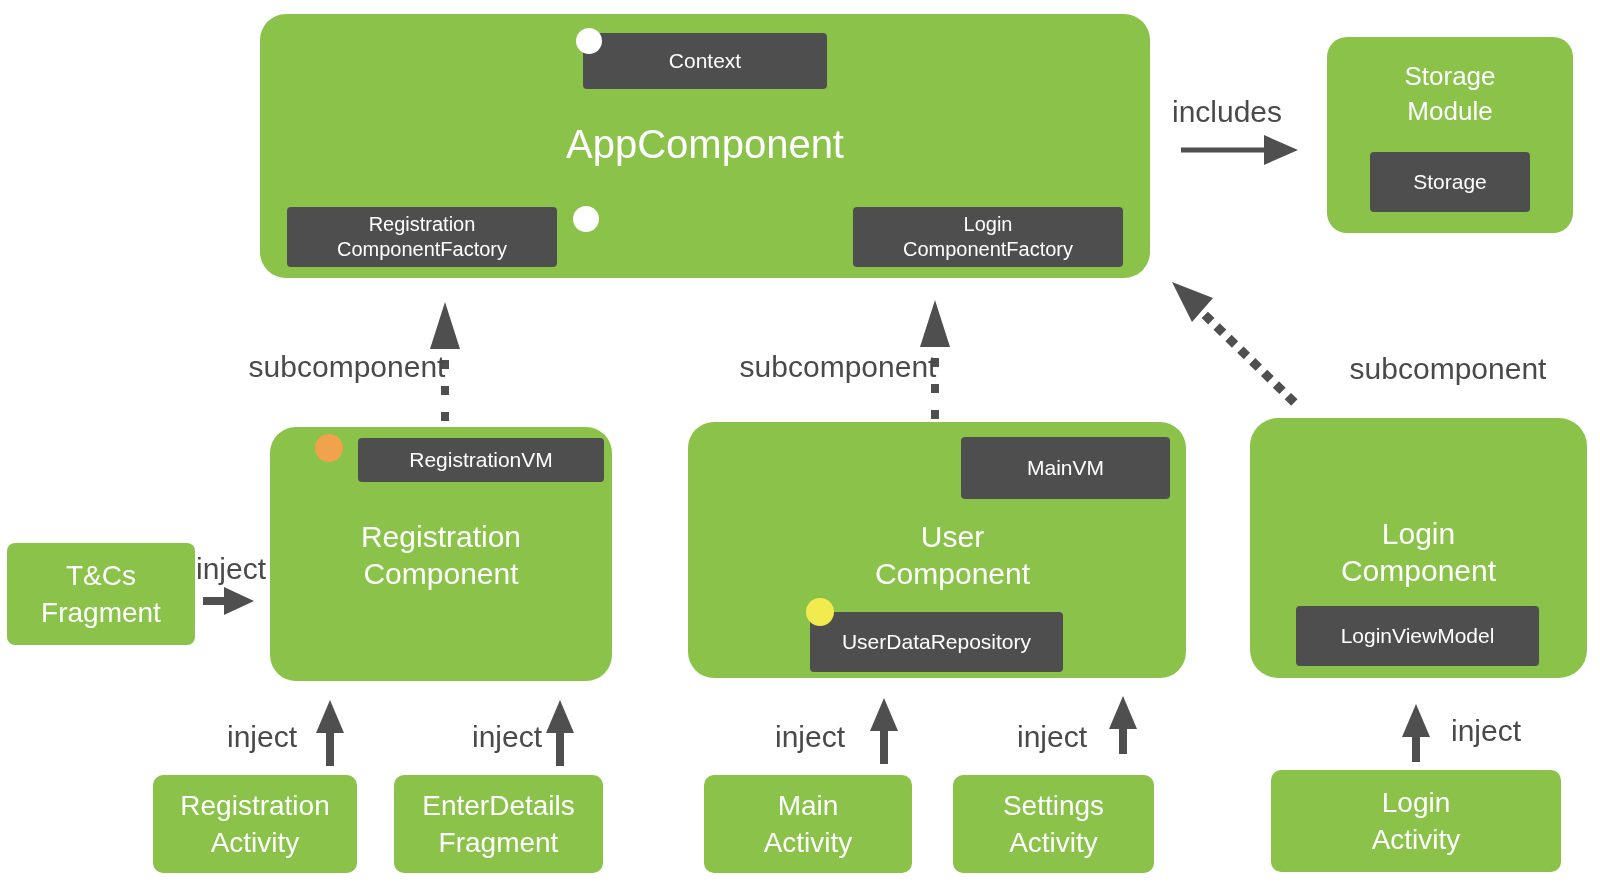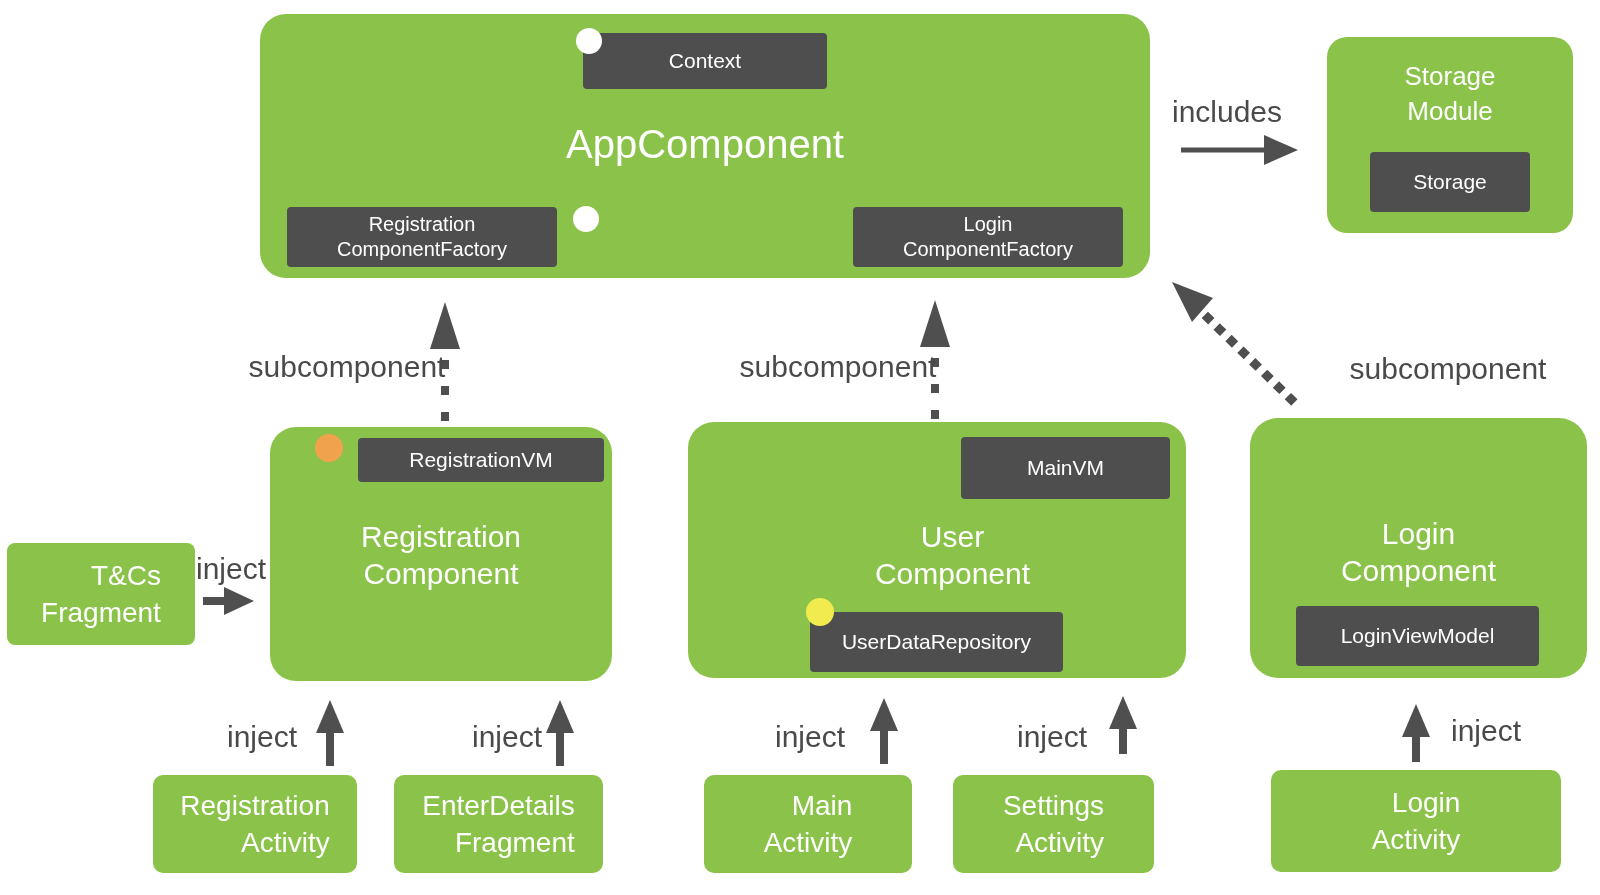--- a/index.html
+++ b/index.html
@@ -11,21 +11,21 @@
   .comp{border-radius:26px;}
   .dark{position:absolute;background:#4E4E4E;color:#fff;border-radius:4px;
         display:flex;align-items:center;justify-content:center;text-align:center;}
   .dark.single{font-size:21px;}
   .dark.double{font-size:20px;line-height:25px;}
   .pre{white-space:pre-line;}
   .title{position:absolute;left:0;right:0;text-align:center;color:#fff;}
   .comp-title{font-size:30px;line-height:37px;}
   .app-title{top:108px;font-size:40px;line-height:44px;}
   .storage-title{top:22px;font-size:26px;line-height:35px;}
-  .flexbox{display:flex;align-items:center;justify-content:center;text-align:right;
+  .flexbox{display:flex;align-items:center;justify-content:center;text-align:center;
            font-size:28px;line-height:37px;border-radius:10px;}
   .label{position:absolute;transform:translate(-50%,-50%);color:#4A4A4A;font-size:30px;white-space:nowrap;}
   .dot{position:absolute;border-radius:50%;}
   .dot.white{width:26px;height:26px;background:#FFFFFF;}
   .dot.orange{width:28px;height:28px;background:#F0A24D;}
   .dot.yellow{width:28px;height:28px;background:#F1EB50;}
 
   
   .app{left:260px;top:14px;width:890px;height:264px;}
   .ctx{left:323px;top:19px;width:244px;height:56px;}

